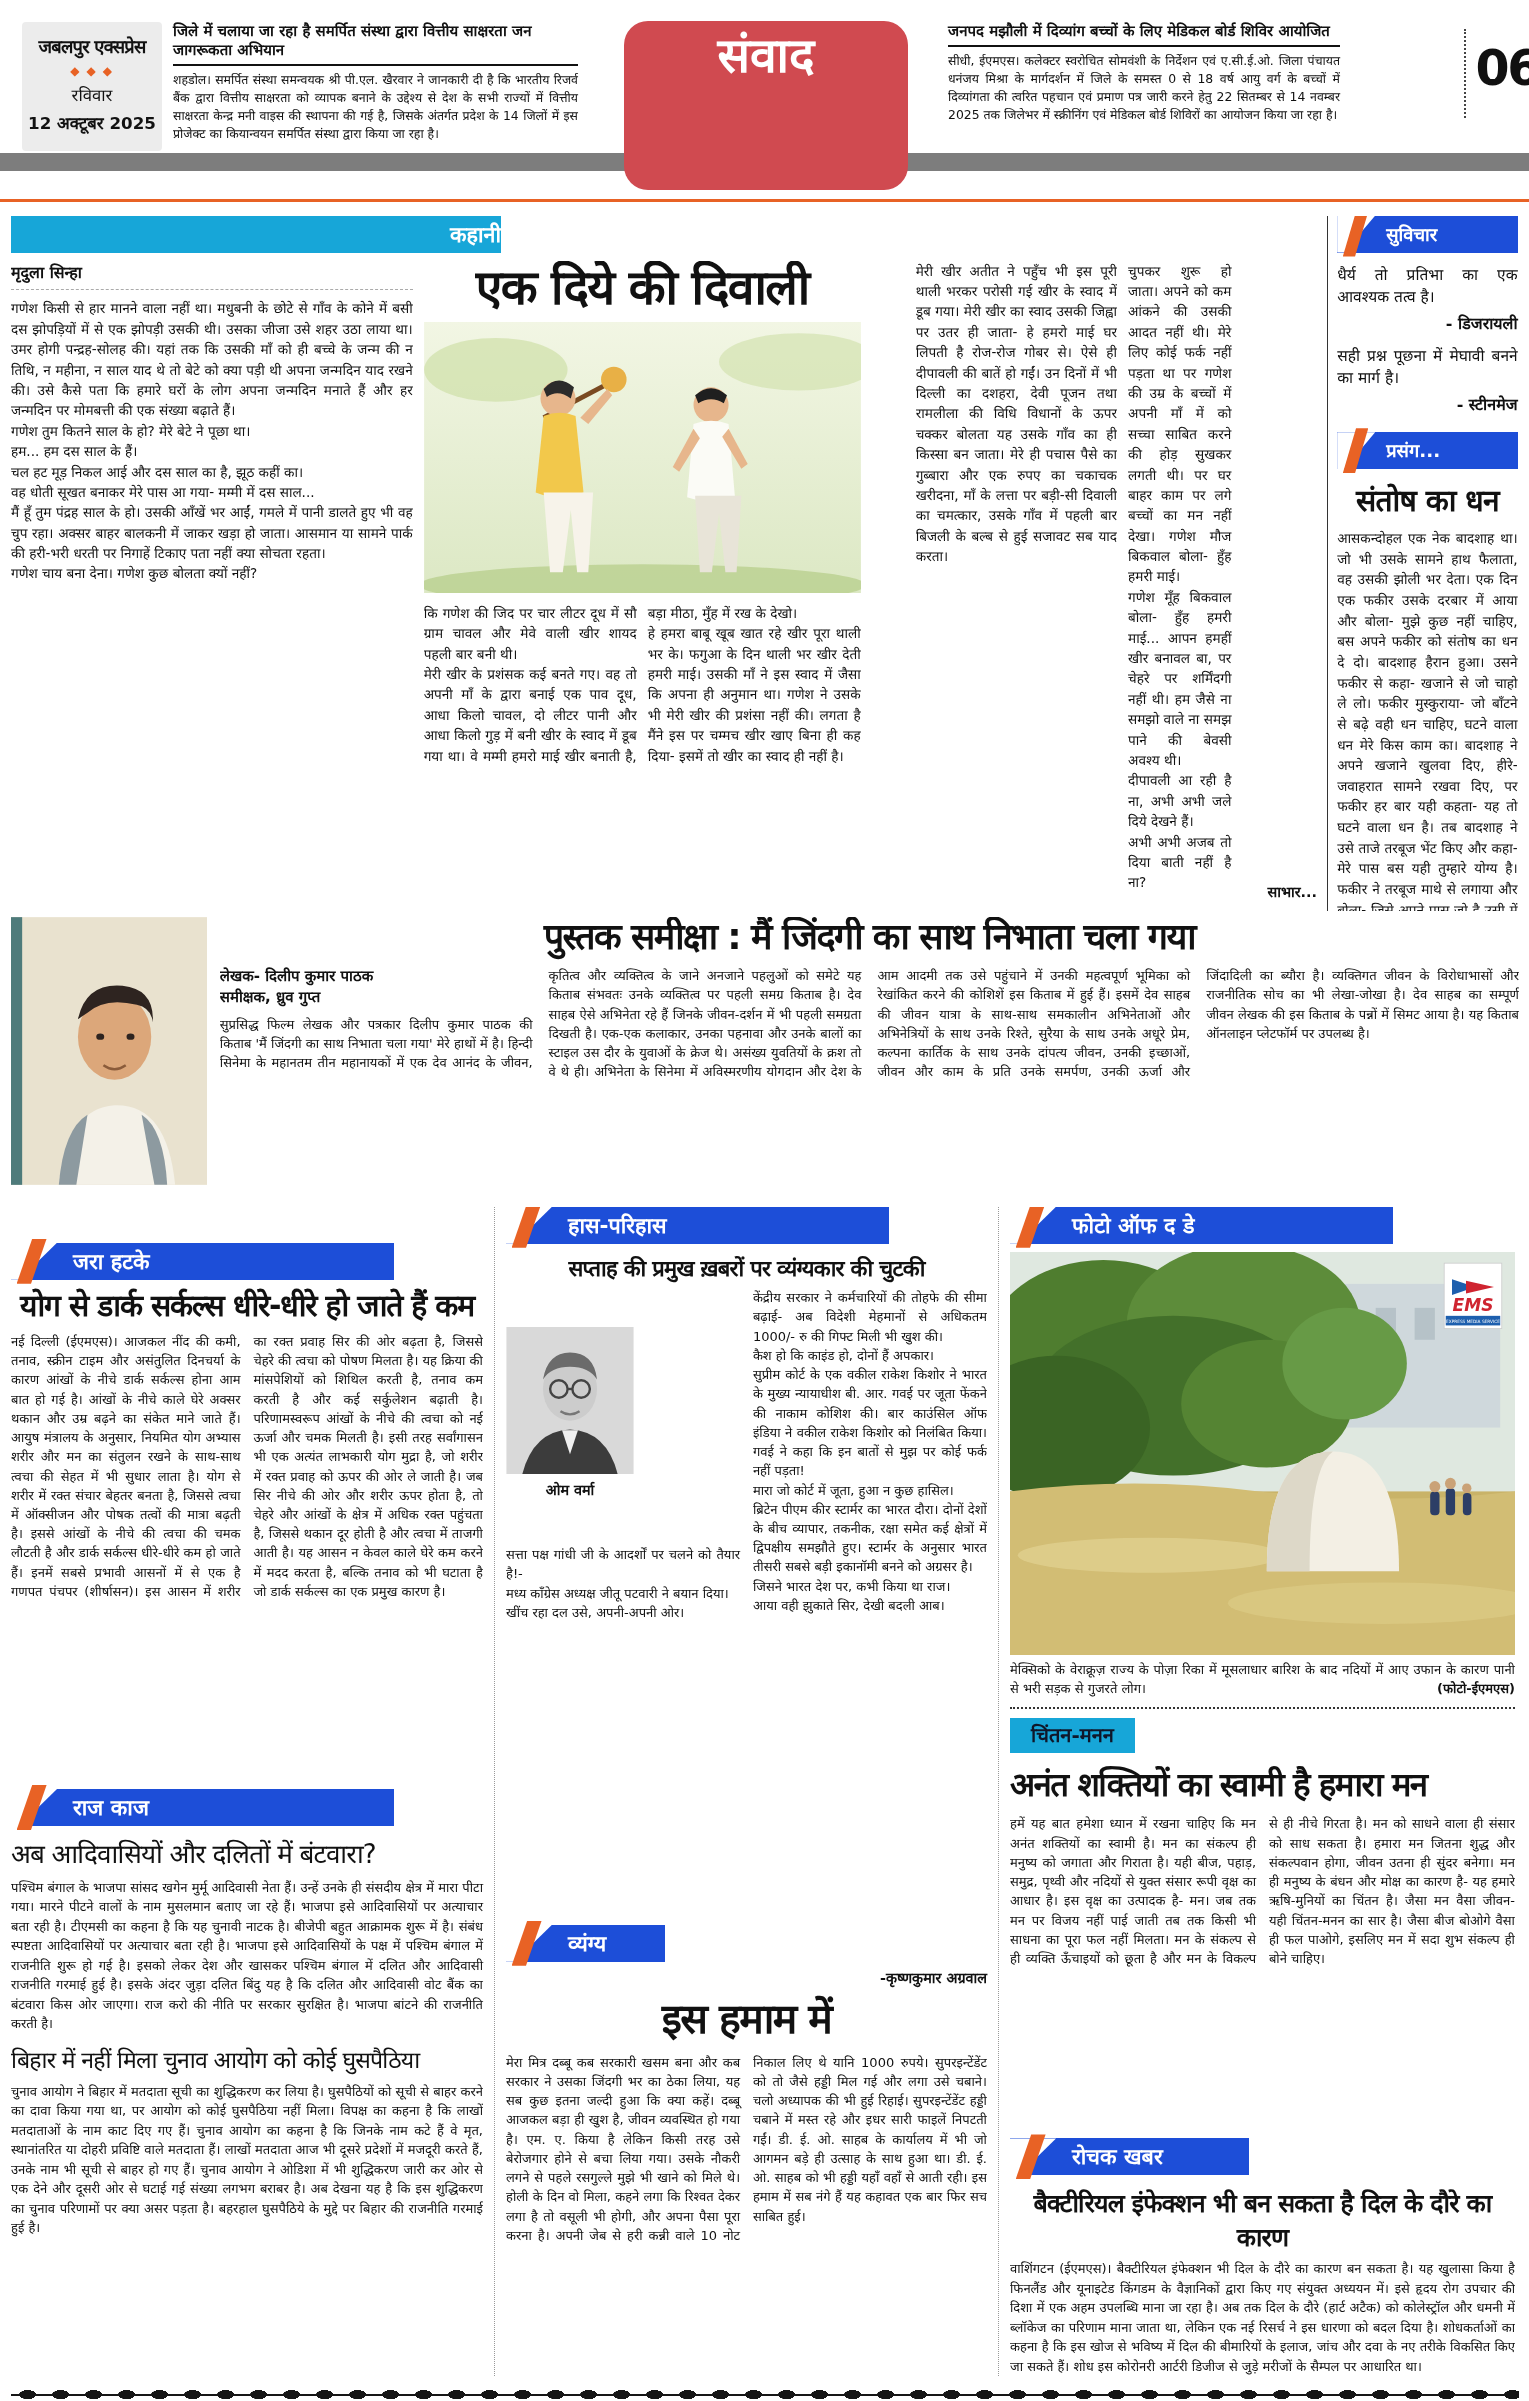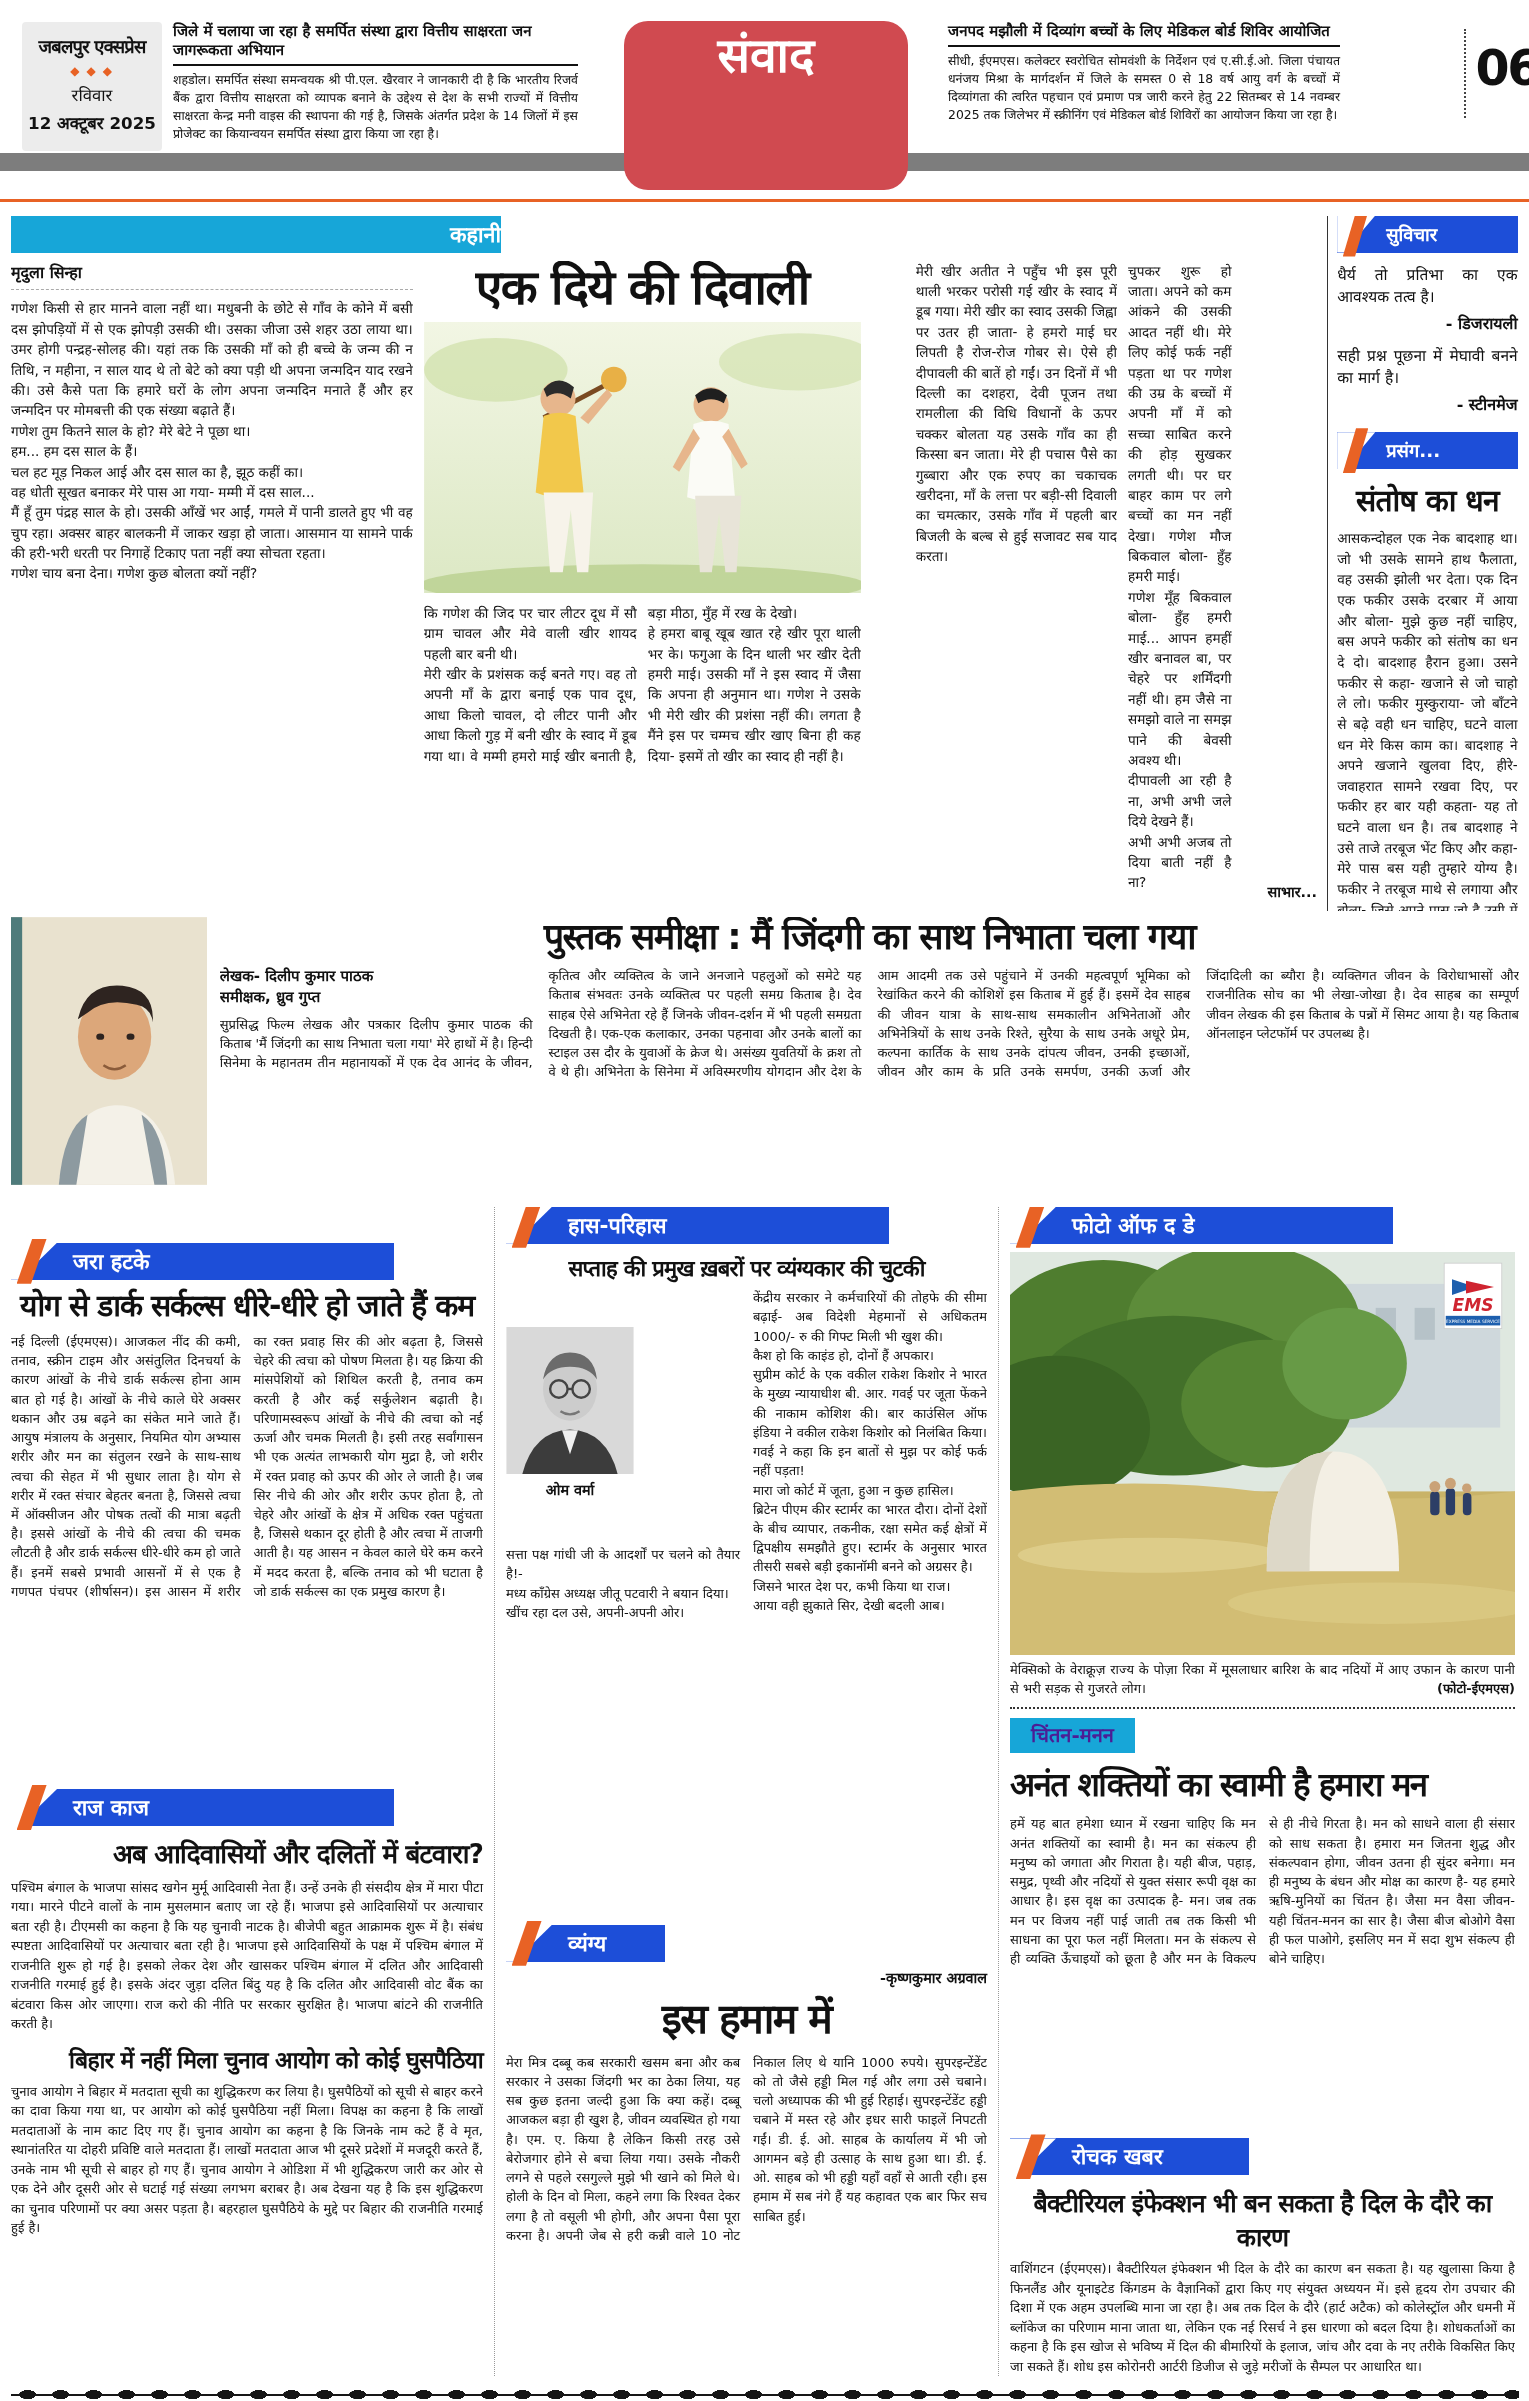--- a/index.html
+++ b/index.html
@@ -79,36 +79,36 @@
   .band { display:flex; margin-top:12.8px; height:1169px; overflow:hidden; }
   .band-a { width:472px;margin-top:36px; }
   .band-b { width:493px; border-left:1.6px dotted #999; padding-left:11px; margin-left:11px; }
   .band-c { width:517px; border-left:1.6px dotted #999; padding-left:11px; margin-left:11px; }
   .band .bar { width:383px; }
   .art-head { font-size:30px; font-weight:bold; letter-spacing:-1.2px; text-align:center;
     line-height:1.15; margin:9.6px 0 8px; }
   .cols2 { columns:2; column-gap:12.8px; font-size:13px; line-height:1.48; text-align:justify;
     white-space:pre-line; overflow:hidden; }
   .jara-body { height:446px; margin-bottom:11px; }
-  .raj-head { font-size:26px; font-weight:bold; letter-spacing:-0.8px; text-align:right; margin:9.6px 0 6.4px; }
+  .raj-head { font-size:26px; font-weight:normal; letter-spacing:-0.8px; text-align:left; margin:9.6px 0 6.4px; }
   .raj-body { font-size:13px; line-height:1.5; text-align:justify; }
   .raj-body2 { font-size:13px; line-height:1.5; text-align:justify; height:191px; overflow:hidden; }
   .haas-head { font-size:22px; font-weight:bold; letter-spacing:-0.8px; text-align:center; margin:8px 0 6.4px; }
   .haas-body { height:627px; margin-bottom:9.6px; }
   .portrait-fig { break-inside:avoid; width:128px; margin-bottom:4.8px; }
   .portrait-name { text-align:center; font-weight:bold; font-size:14.4px; margin-top:1.6px; }
   .vy-bar { width:159px !important; }
   .vy-byline { text-align:right; font-weight:bold; font-size:14.4px; margin:6.4px 0 1.6px; }
   .vy-head { font-size:41px; font-weight:bold; letter-spacing:-1.6px; text-align:center; margin:1.6px 0 8px; }
   .vy-body { height:303px; }
   .photo-svg { width:100%; height:403px; display:block; margin-top:8px; }
   .photo-caption { font-size:13px; line-height:1.45; text-align:justify; margin-top:6.4px; }
   .photo-credit { font-weight:bold; }
   .dotted-rule { border:none; border-top:2.4px dotted #333; margin:8px 0 9.6px; }
-  .chintan-bar { display:inline-block; background:#17a6d8; color:#4c1d95; font-weight:bold;
+  .chintan-bar { display:inline-block; background:#17a6d8; color:#0f172a; font-weight:bold;
     font-size:20px; height:35px; line-height:35px; padding:0 21px; }
   .chintan-head { font-size:33px; font-weight:bold; letter-spacing:-1.6px; margin:8px 0 8px; }
   .chintan-body { height:313px; margin-bottom:11px; }
   .rochak-head { font-size:25px; font-weight:bold; letter-spacing:-0.8px; text-align:center; margin:9.6px 0 6.4px; }
   .rochak-body { font-size:13px; line-height:1.5; text-align:justify; height:159px; overflow:hidden; }
   
   .deco-strip { margin:9.6px 11px 0; height:19px;
     background:
       radial-gradient(ellipse 13.6px 7.2px at 16.7px 9.6px, #161616 62%, rgba(0,0,0,0) 63%) left center/33px 19px repeat-x,
       linear-gradient(#161616,#161616) center/100% 2.4px no-repeat; }

